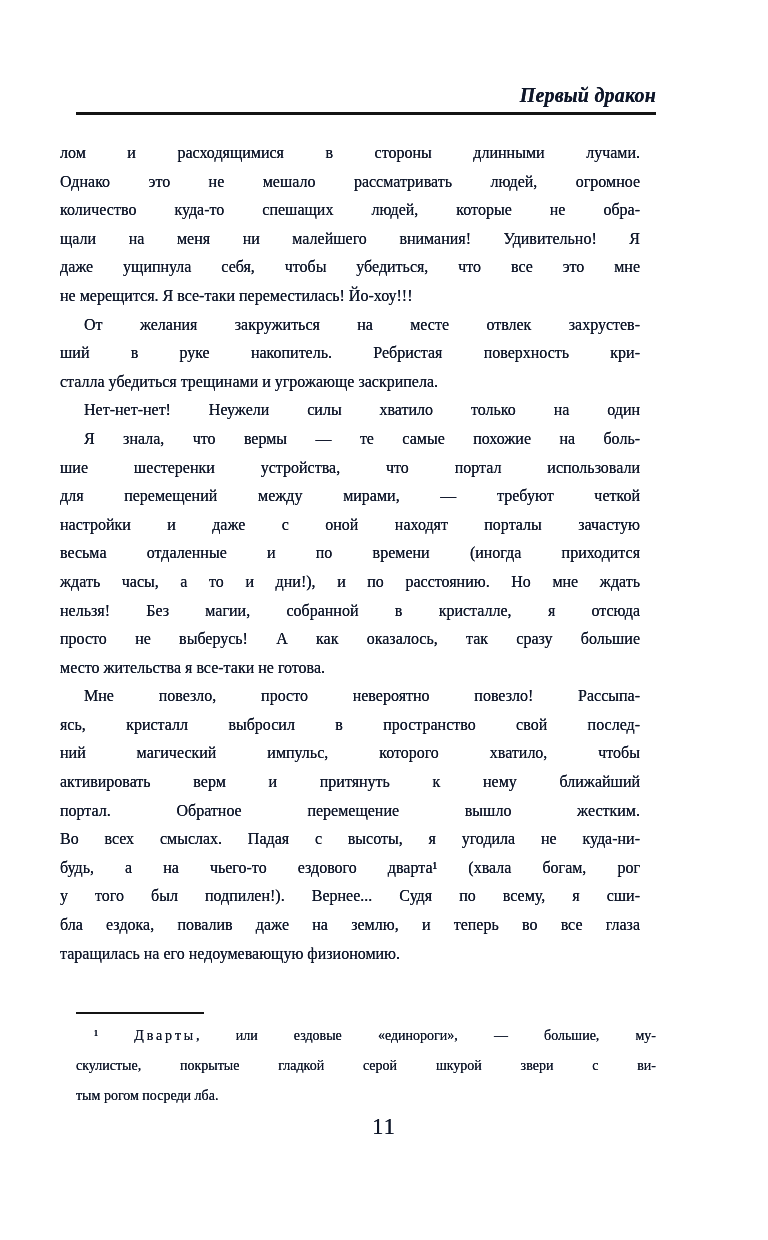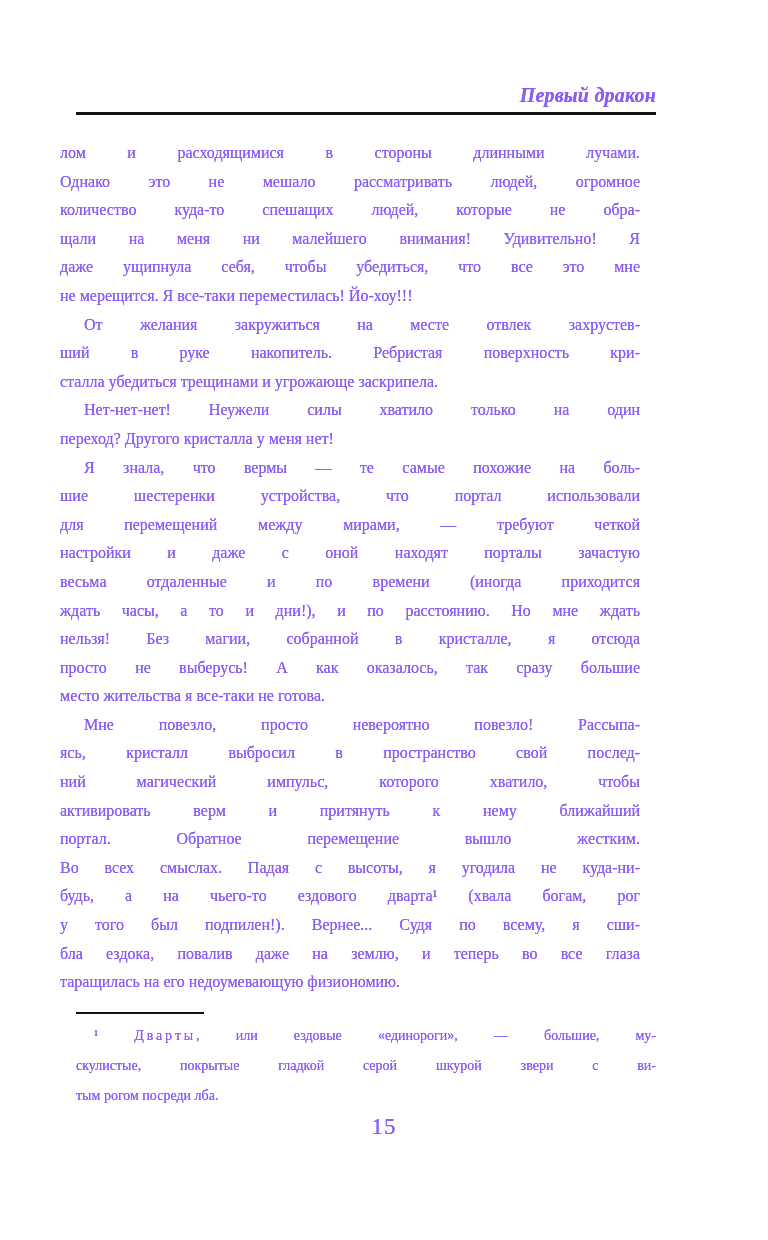--- a/index.html
+++ b/index.html
@@ -5,21 +5,21 @@
   html, body {
     margin: 0;
     padding: 0;
     background: #ffffff;
   }
   .page {
     position: relative;
     width: 768px;
     height: 1240px;
     background: #ffffff;
-    color: #8b5cf6;
+    color: #0f172a;
     font-family: "Liberation Serif", "DejaVu Serif", serif;
     overflow: hidden;
   }
   
   .running-header {
     position: absolute;
     left: 76px;
     width: 580px;
     top: 84px;
     text-align: right;
@@ -107,21 +107,20 @@
         <div class="line">даже ущипнула себя, чтобы убедиться, что все это мне</div>
         <div class="line last">не мерещится. Я все-таки переместилась! Йо-хоу!!!</div>
       </div>
       <div class="paragraph">
         <div class="line indent">От желания закружиться на месте отвлек захрустев-</div>
         <div class="line">ший в руке накопитель. Ребристая поверхность кри-</div>
         <div class="line last">сталла убедиться трещинами и угрожающе заскрипела.</div>
       </div>
       <div class="paragraph">
         <div class="line indent">Нет-нет-нет! Неужели силы хватило только на один</div>
-        <div class="line last">переход? Другого кристалла у меня нет!</div>
       </div>
       <div class="paragraph">
         <div class="line indent">Я знала, что вермы — те самые похожие на боль-</div>
         <div class="line">шие шестеренки устройства, что портал использовали</div>
         <div class="line">для перемещений между мирами, — требуют четкой</div>
         <div class="line">настройки и даже с оной находят порталы зачастую</div>
         <div class="line">весьма отдаленные и по времени (иногда приходится</div>
         <div class="line">ждать часы, а то и дни!), и по расстоянию. Но мне ждать</div>
         <div class="line">нельзя! Без магии, собранной в кристалле, я отсюда</div>
         <div class="line">просто не выберусь! А как оказалось, так сразу большие</div>
@@ -141,15 +140,15 @@
       </div>
     </div>
 
   <div class="footnote-rule"></div>
   <div class="footnote-text" id="footnote-text">
       <div class="line indent">¹ Д в а р т ы , или ездовые «единороги», — большие, му-</div>
       <div class="line">скулистые, покрытые гладкой серой шкурой звери с ви-</div>
       <div class="line last">тым рогом посреди лба.</div>
     </div>
 
-  <div class="page-number">15</div>
+  <div class="page-number">11</div>
 
 </div>
 
 </body></html>

